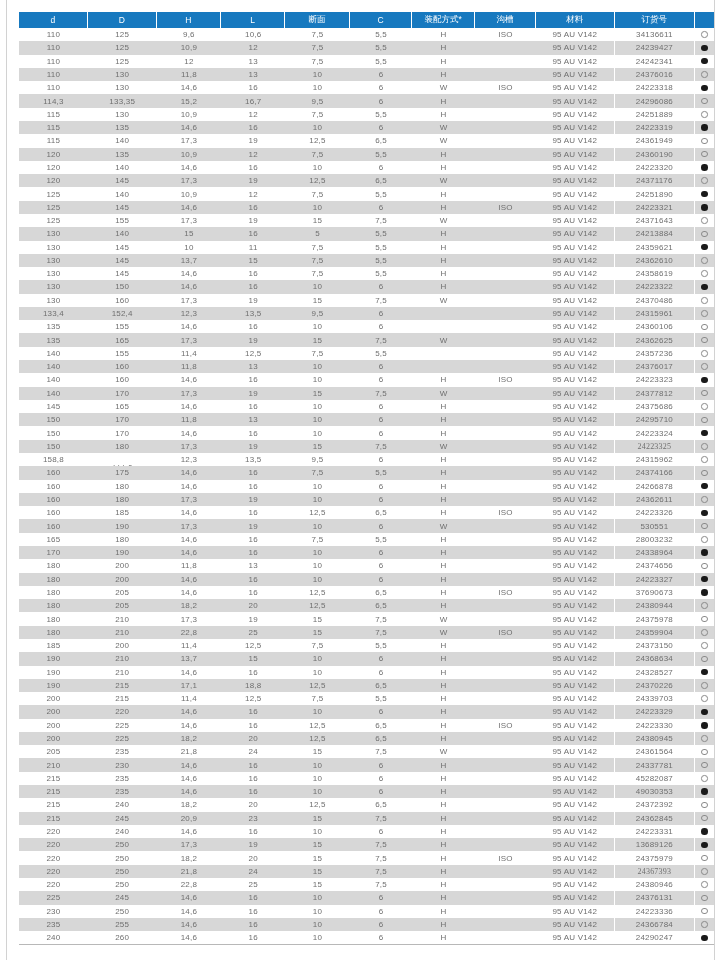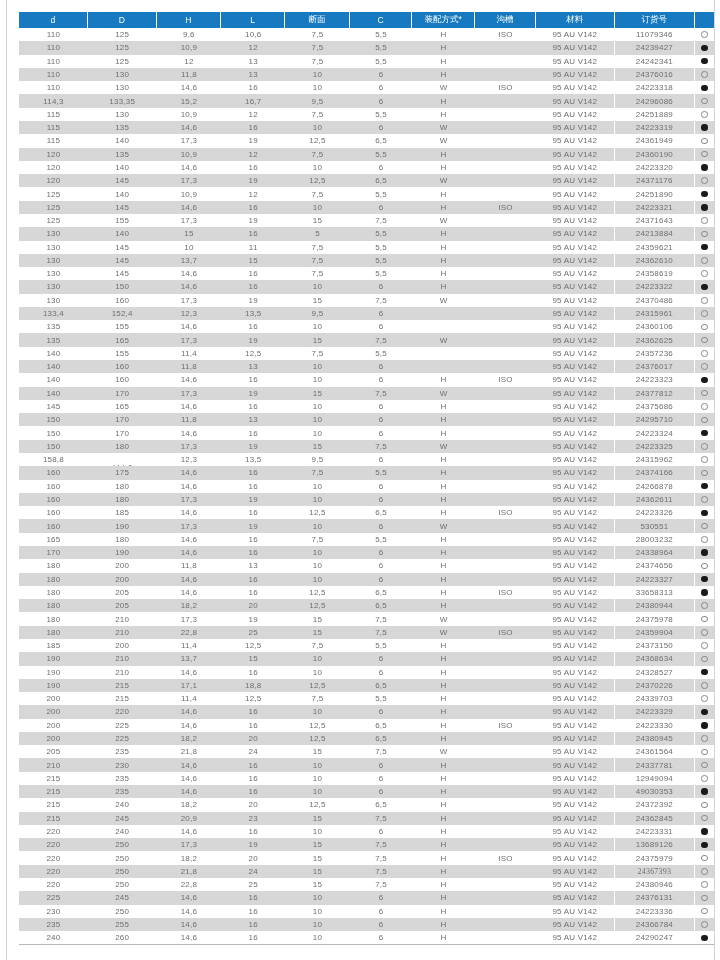--- a/index.html
+++ b/index.html
@@ -87,21 +87,21 @@
         <div class="tr">
           <div class="td" style="width: 9.9%;">110</div>
           <div class="td" style="width: 9.9%;">125</div>
           <div class="td" style="width: 9.3%;">9,6</div>
           <div class="td" style="width: 9.2%;">10,6</div>
           <div class="td" style="width: 9.3%;">7,5</div>
           <div class="td" style="width: 9%;">5,5</div>
           <div class="td" style="width: 9%;">H</div>
           <div class="td" style="width: 8.8%;">ISO</div>
           <div class="td sep" style="width: 11.3%;">95 AU V142</div>
-          <div class="td sep" style="width: 11.6%;">11079346</div>
+          <div class="td sep" style="width: 11.6%;">34136611</div>
           <div class="td" style="width: 2.7%;">
             <span class="dot open"></span>
           </div>
         </div>
         <div class="tr alt">
           <div class="td" style="width: 9.9%;">110</div>
           <div class="td" style="width: 9.9%;">125</div>
           <div class="td" style="width: 9.3%;">10,9</div>
           <div class="td" style="width: 9.2%;">12</div>
           <div class="td" style="width: 9.3%;">7,5</div>
@@ -552,21 +552,21 @@
         <div class="tr alt">
           <div class="td" style="width: 9.9%;">150</div>
           <div class="td" style="width: 9.9%;">180</div>
           <div class="td" style="width: 9.3%;">17,3</div>
           <div class="td" style="width: 9.2%;">19</div>
           <div class="td" style="width: 9.3%;">15</div>
           <div class="td" style="width: 9%;">7,5</div>
           <div class="td" style="width: 9%;">W</div>
           <div class="td" style="width: 8.8%;"></div>
           <div class="td sep" style="width: 11.3%;">95 AU V142</div>
-          <div class="td sep" style="width: 11.6%;">24223325</div>
+          <div class="td sep" style="width: 11.6%; font-family: Liberation Serif, serif;">24223325</div>
           <div class="td" style="width: 2.7%;">
             <span class="dot open"></span>
           </div>
         </div>
         <div class="tr">
           <div class="td" style="width: 9.9%;">158,8</div>
           <div class="td" style="width: 9.9%; margin-top: 12px;">177,8</div>
           <div class="td" style="width: 9.3%;">12,3</div>
           <div class="td" style="width: 9.2%;">13,5</div>
           <div class="td" style="width: 9.3%;">9,5</div>
@@ -717,21 +717,21 @@
         <div class="tr">
           <div class="td" style="width: 9.9%;">180</div>
           <div class="td" style="width: 9.9%;">205</div>
           <div class="td" style="width: 9.3%;">14,6</div>
           <div class="td" style="width: 9.2%;">16</div>
           <div class="td" style="width: 9.3%;">12,5</div>
           <div class="td" style="width: 9%;">6,5</div>
           <div class="td" style="width: 9%;">H</div>
           <div class="td" style="width: 8.8%;">ISO</div>
           <div class="td sep" style="width: 11.3%;">95 AU V142</div>
-          <div class="td sep" style="width: 11.6%;">33658313</div>
+          <div class="td sep" style="width: 11.6%;">37690673</div>
           <div class="td" style="width: 2.7%;">
             <span class="dot filled"></span>
           </div>
         </div>
         <div class="tr alt">
           <div class="td" style="width: 9.9%;">180</div>
           <div class="td" style="width: 9.9%;">205</div>
           <div class="td" style="width: 9.3%;">18,2</div>
           <div class="td" style="width: 9.2%;">20</div>
           <div class="td" style="width: 9.3%;">12,5</div>
@@ -927,21 +927,21 @@
         <div class="tr">
           <div class="td" style="width: 9.9%;">215</div>
           <div class="td" style="width: 9.9%;">235</div>
           <div class="td" style="width: 9.3%;">14,6</div>
           <div class="td" style="width: 9.2%;">16</div>
           <div class="td" style="width: 9.3%;">10</div>
           <div class="td" style="width: 9%;">6</div>
           <div class="td" style="width: 9%;">H</div>
           <div class="td" style="width: 8.8%;"></div>
           <div class="td sep" style="width: 11.3%;">95 AU V142</div>
-          <div class="td sep" style="width: 11.6%;">12949094</div>
+          <div class="td sep" style="width: 11.6%;">45282087</div>
           <div class="td" style="width: 2.7%;">
             <span class="dot open"></span>
           </div>
         </div>
         <div class="tr alt">
           <div class="td" style="width: 9.9%;">215</div>
           <div class="td" style="width: 9.9%;">235</div>
           <div class="td" style="width: 9.3%;">14,6</div>
           <div class="td" style="width: 9.2%;">16</div>
           <div class="td" style="width: 9.3%;">10</div>

